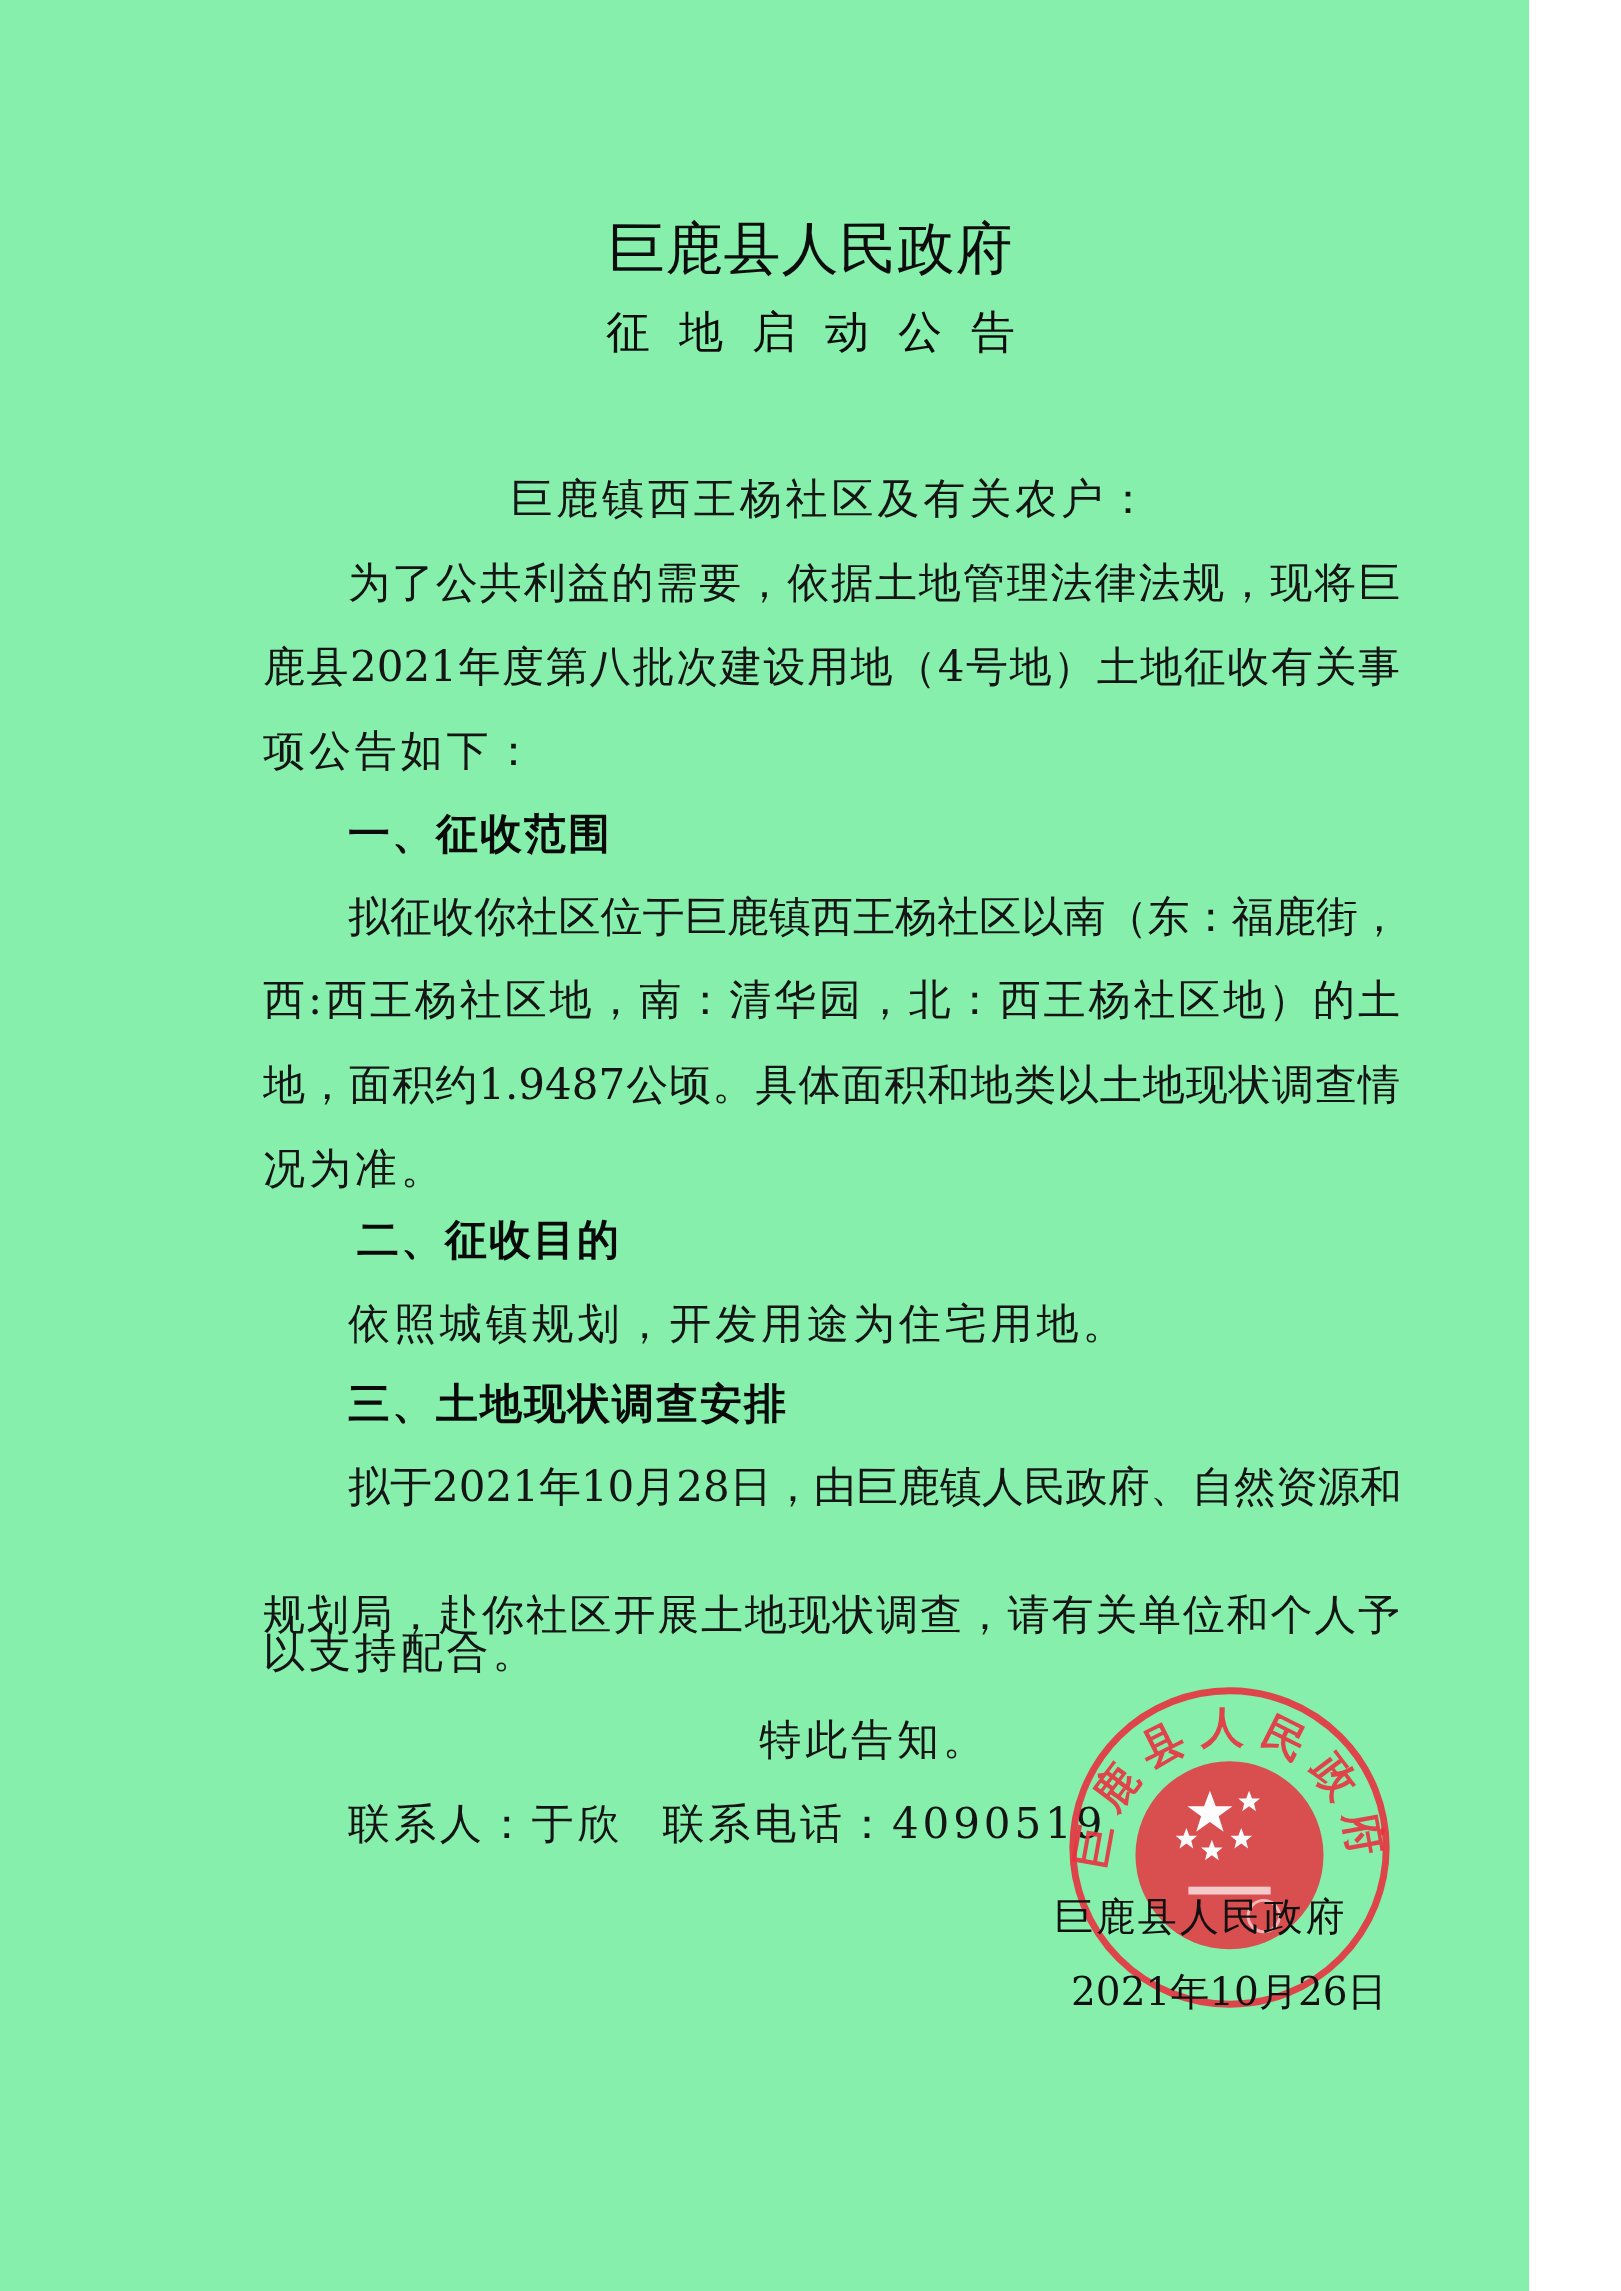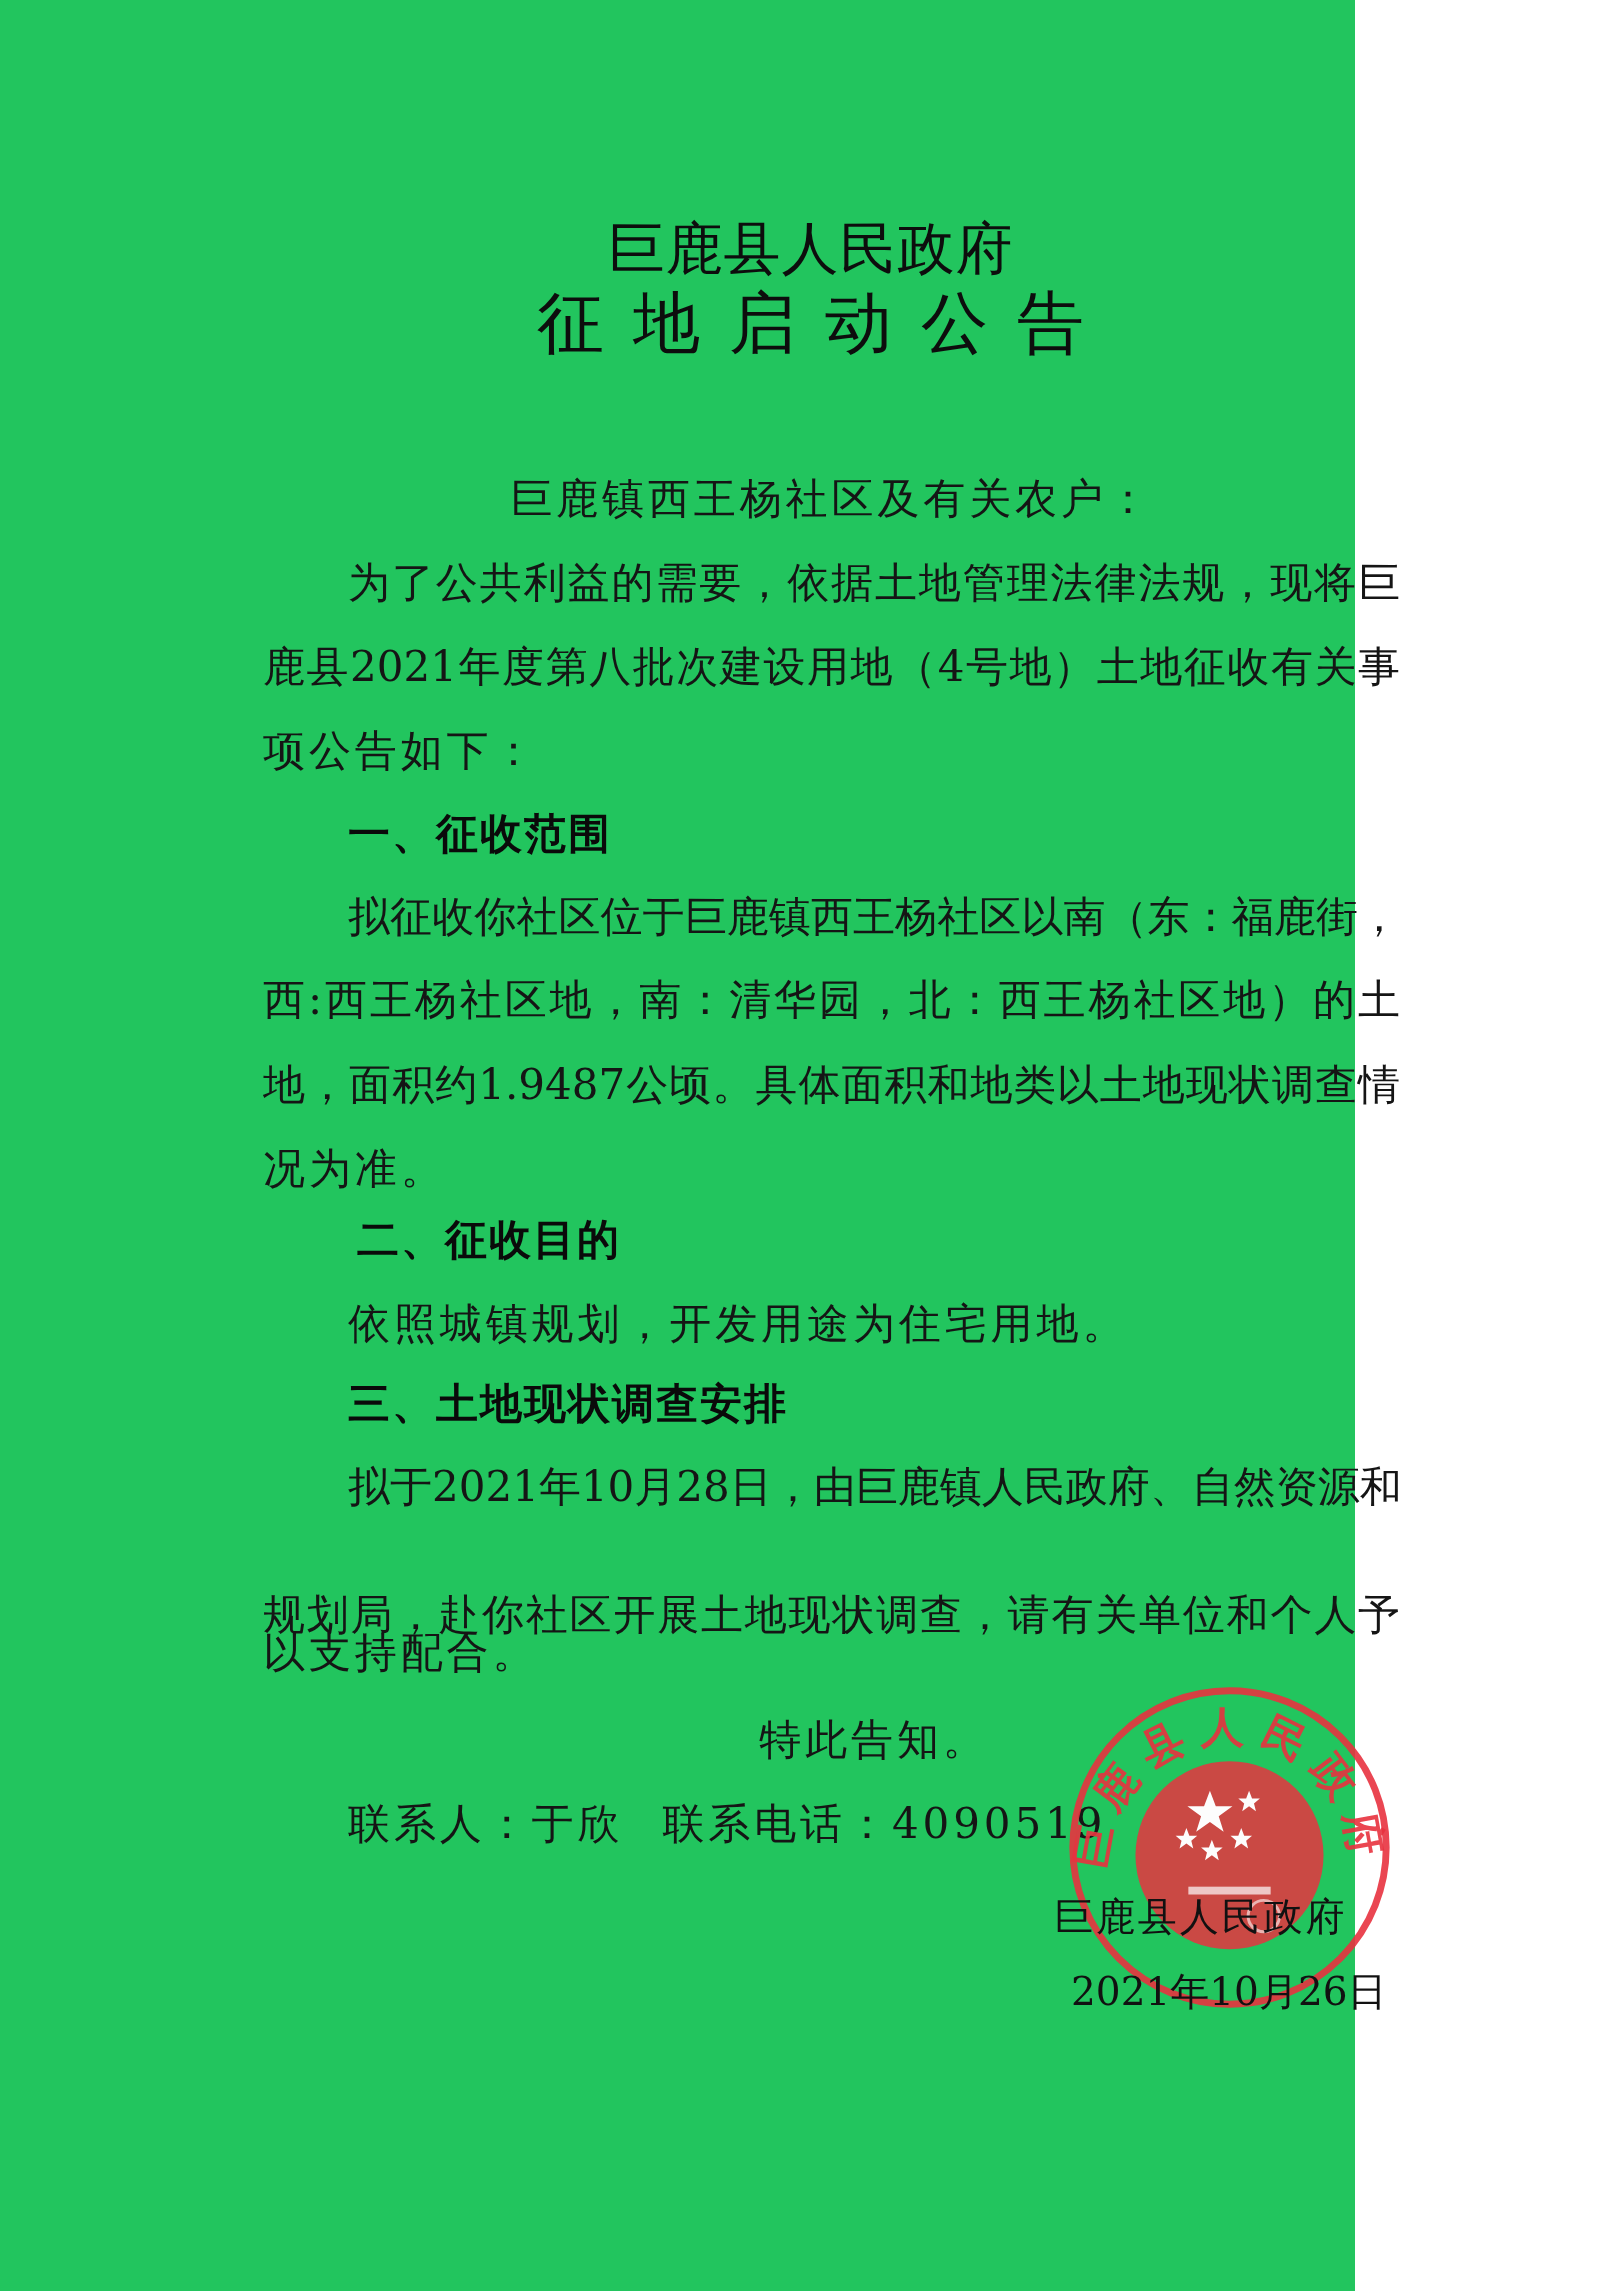--- a/index.html
+++ b/index.html
@@ -11,34 +11,34 @@
     width: 1621px;
     height: 2292px;
     position: relative;
     overflow: hidden;
     font-family: "DejaVu Serif", "Liberation Serif", serif;
     color: #111111;
   }
   .page {
     position: absolute;
     left: 0; top: 0;
-    width: 1355px;
+    width: 1529px;
     height: 2292px;
-    background: #22c55e;
+    background: #86efac;
   }
   .title {
     position: absolute;
     left: 0; width: 1621px;
     text-align: center;
     font-family: "DejaVu Sans", "Liberation Sans", sans-serif;
     font-weight: normal;
     color: #0d0d0d;
   }
   .title-1 { top: 211px; font-size: 57px; letter-spacing: 1px; }
-  .title-2 { top: 278px; font-size: 67px; letter-spacing: 29px; padding-left: 29px; box-sizing: border-box; }
+  .title-2 { top: 303px; font-size: 44px; letter-spacing: 29px; padding-left: 29px; box-sizing: border-box; }
 
   .line {
     position: absolute;
     left: 263px;
     width: 1137px;
     font-size: 42px;
     line-height: 59px;
     white-space: nowrap;
     letter-spacing: 3.9px;
     color: #151515;

